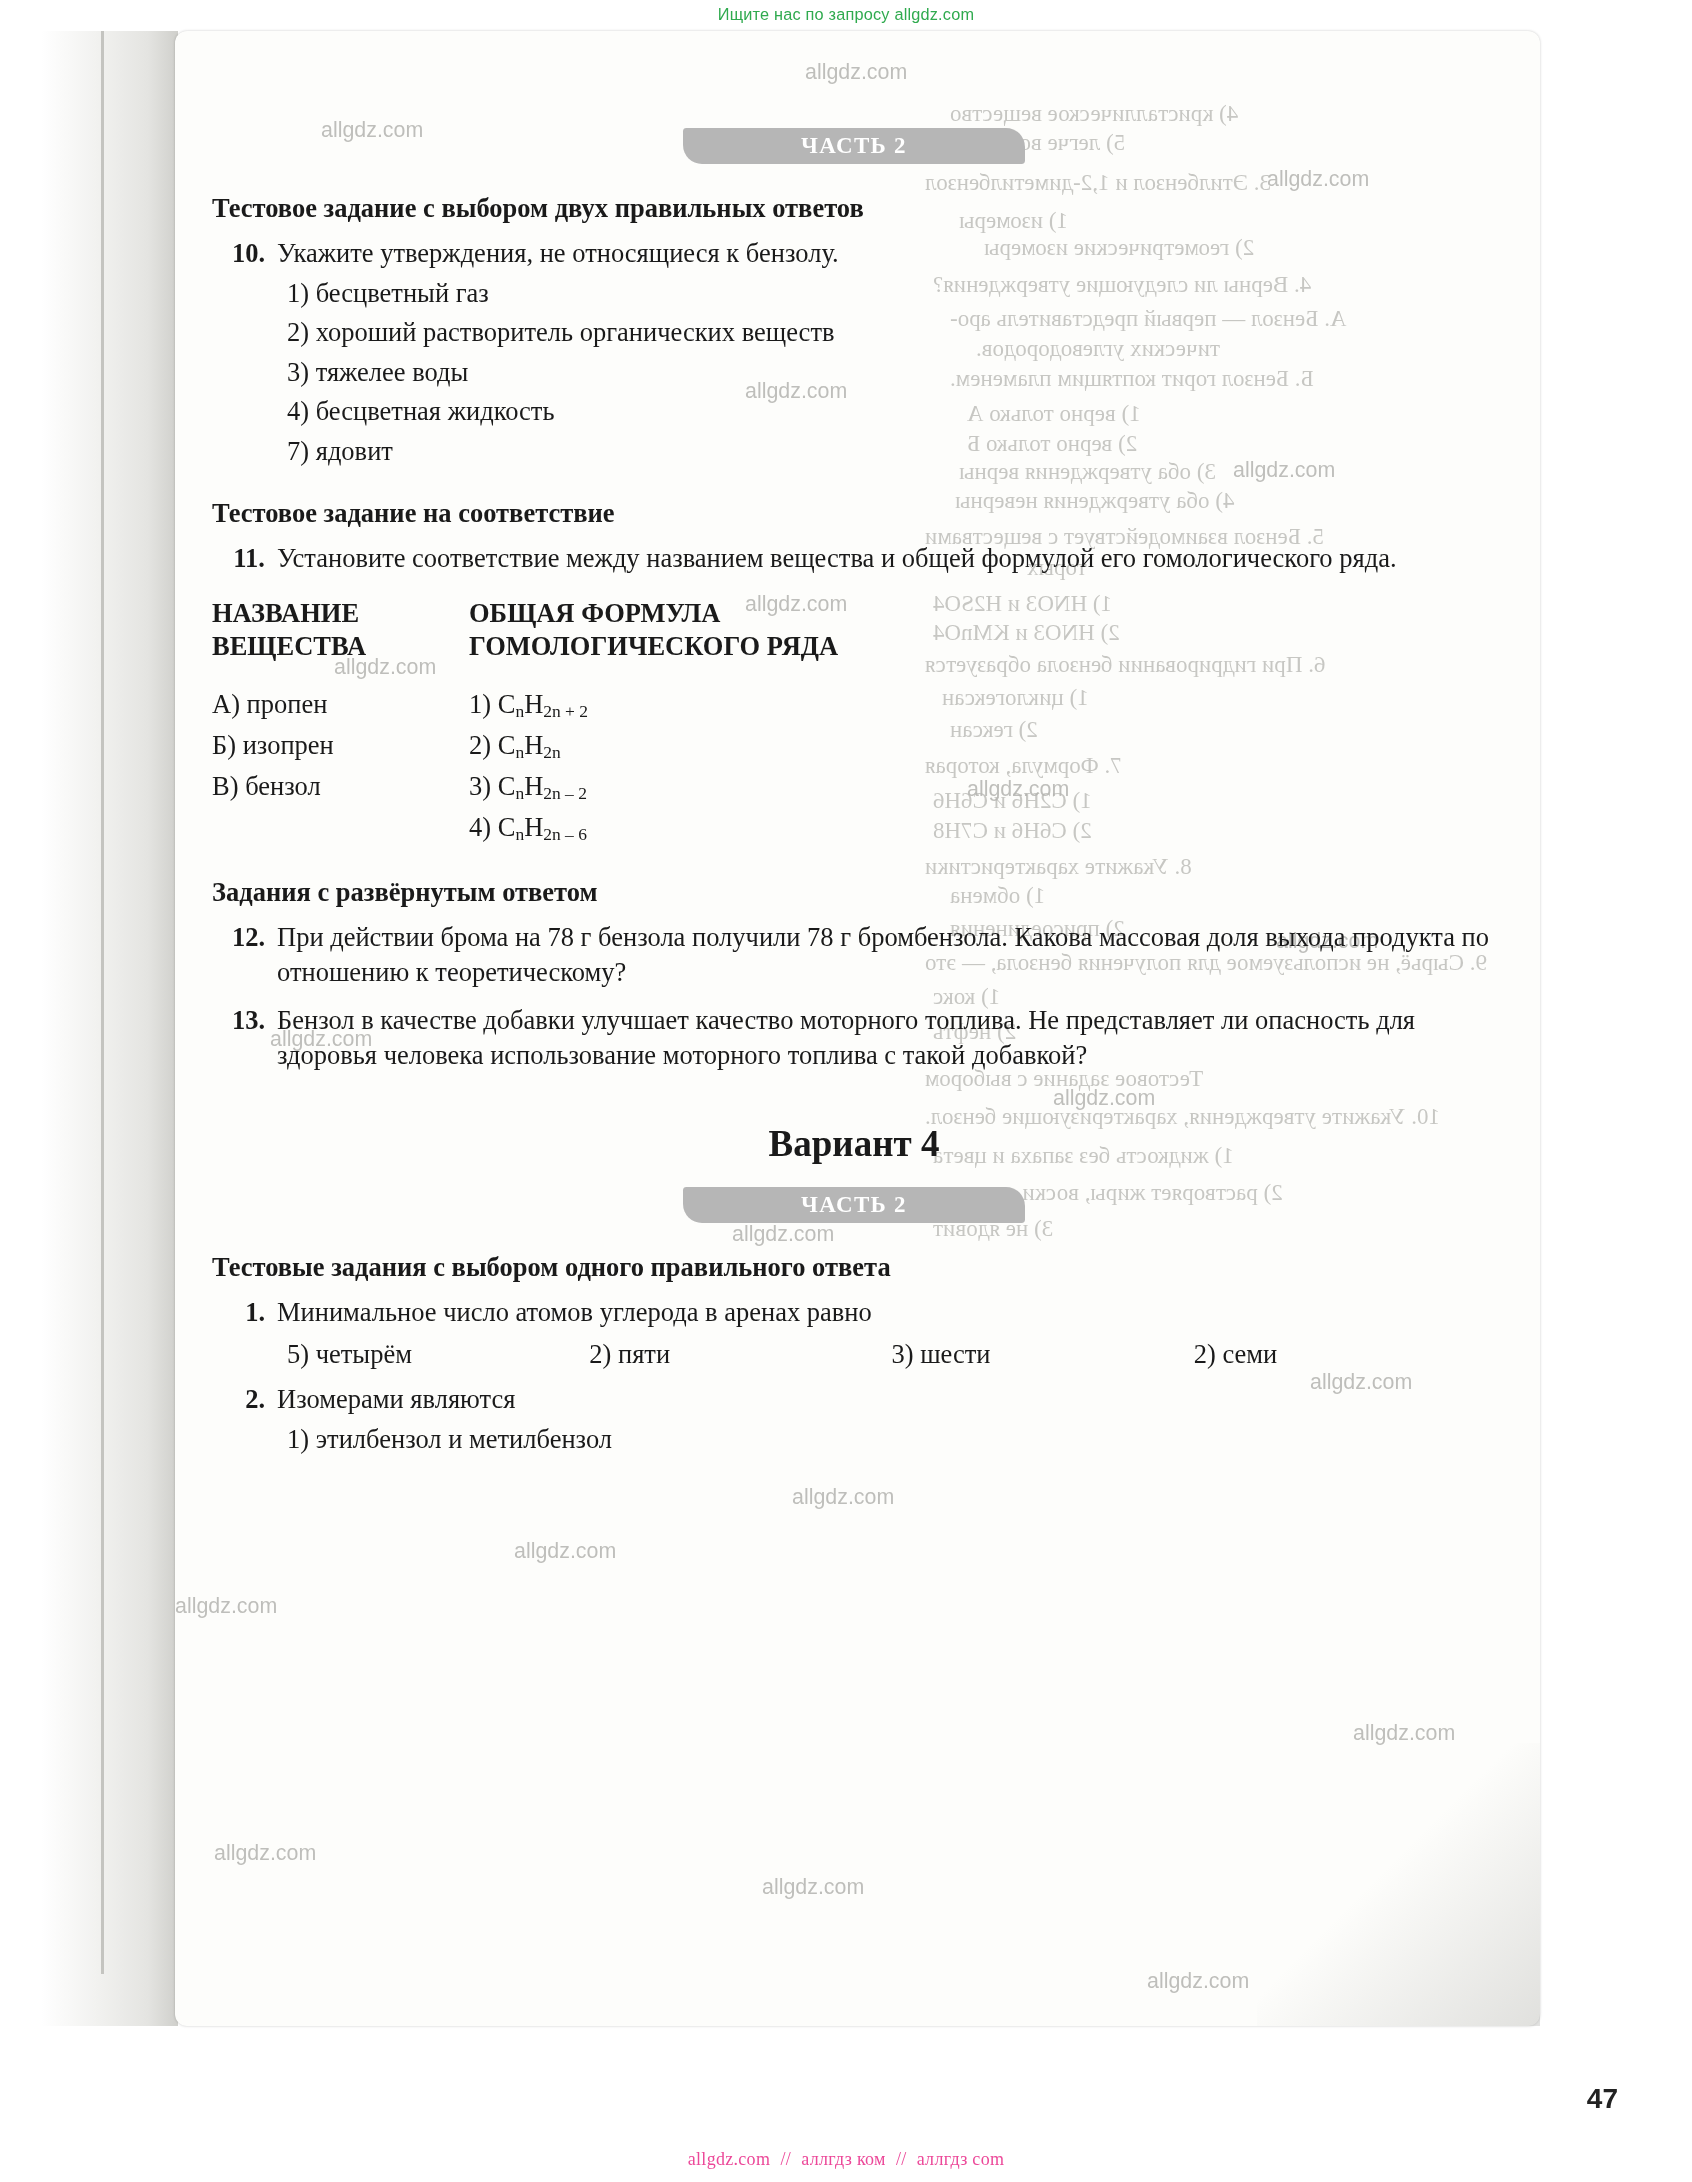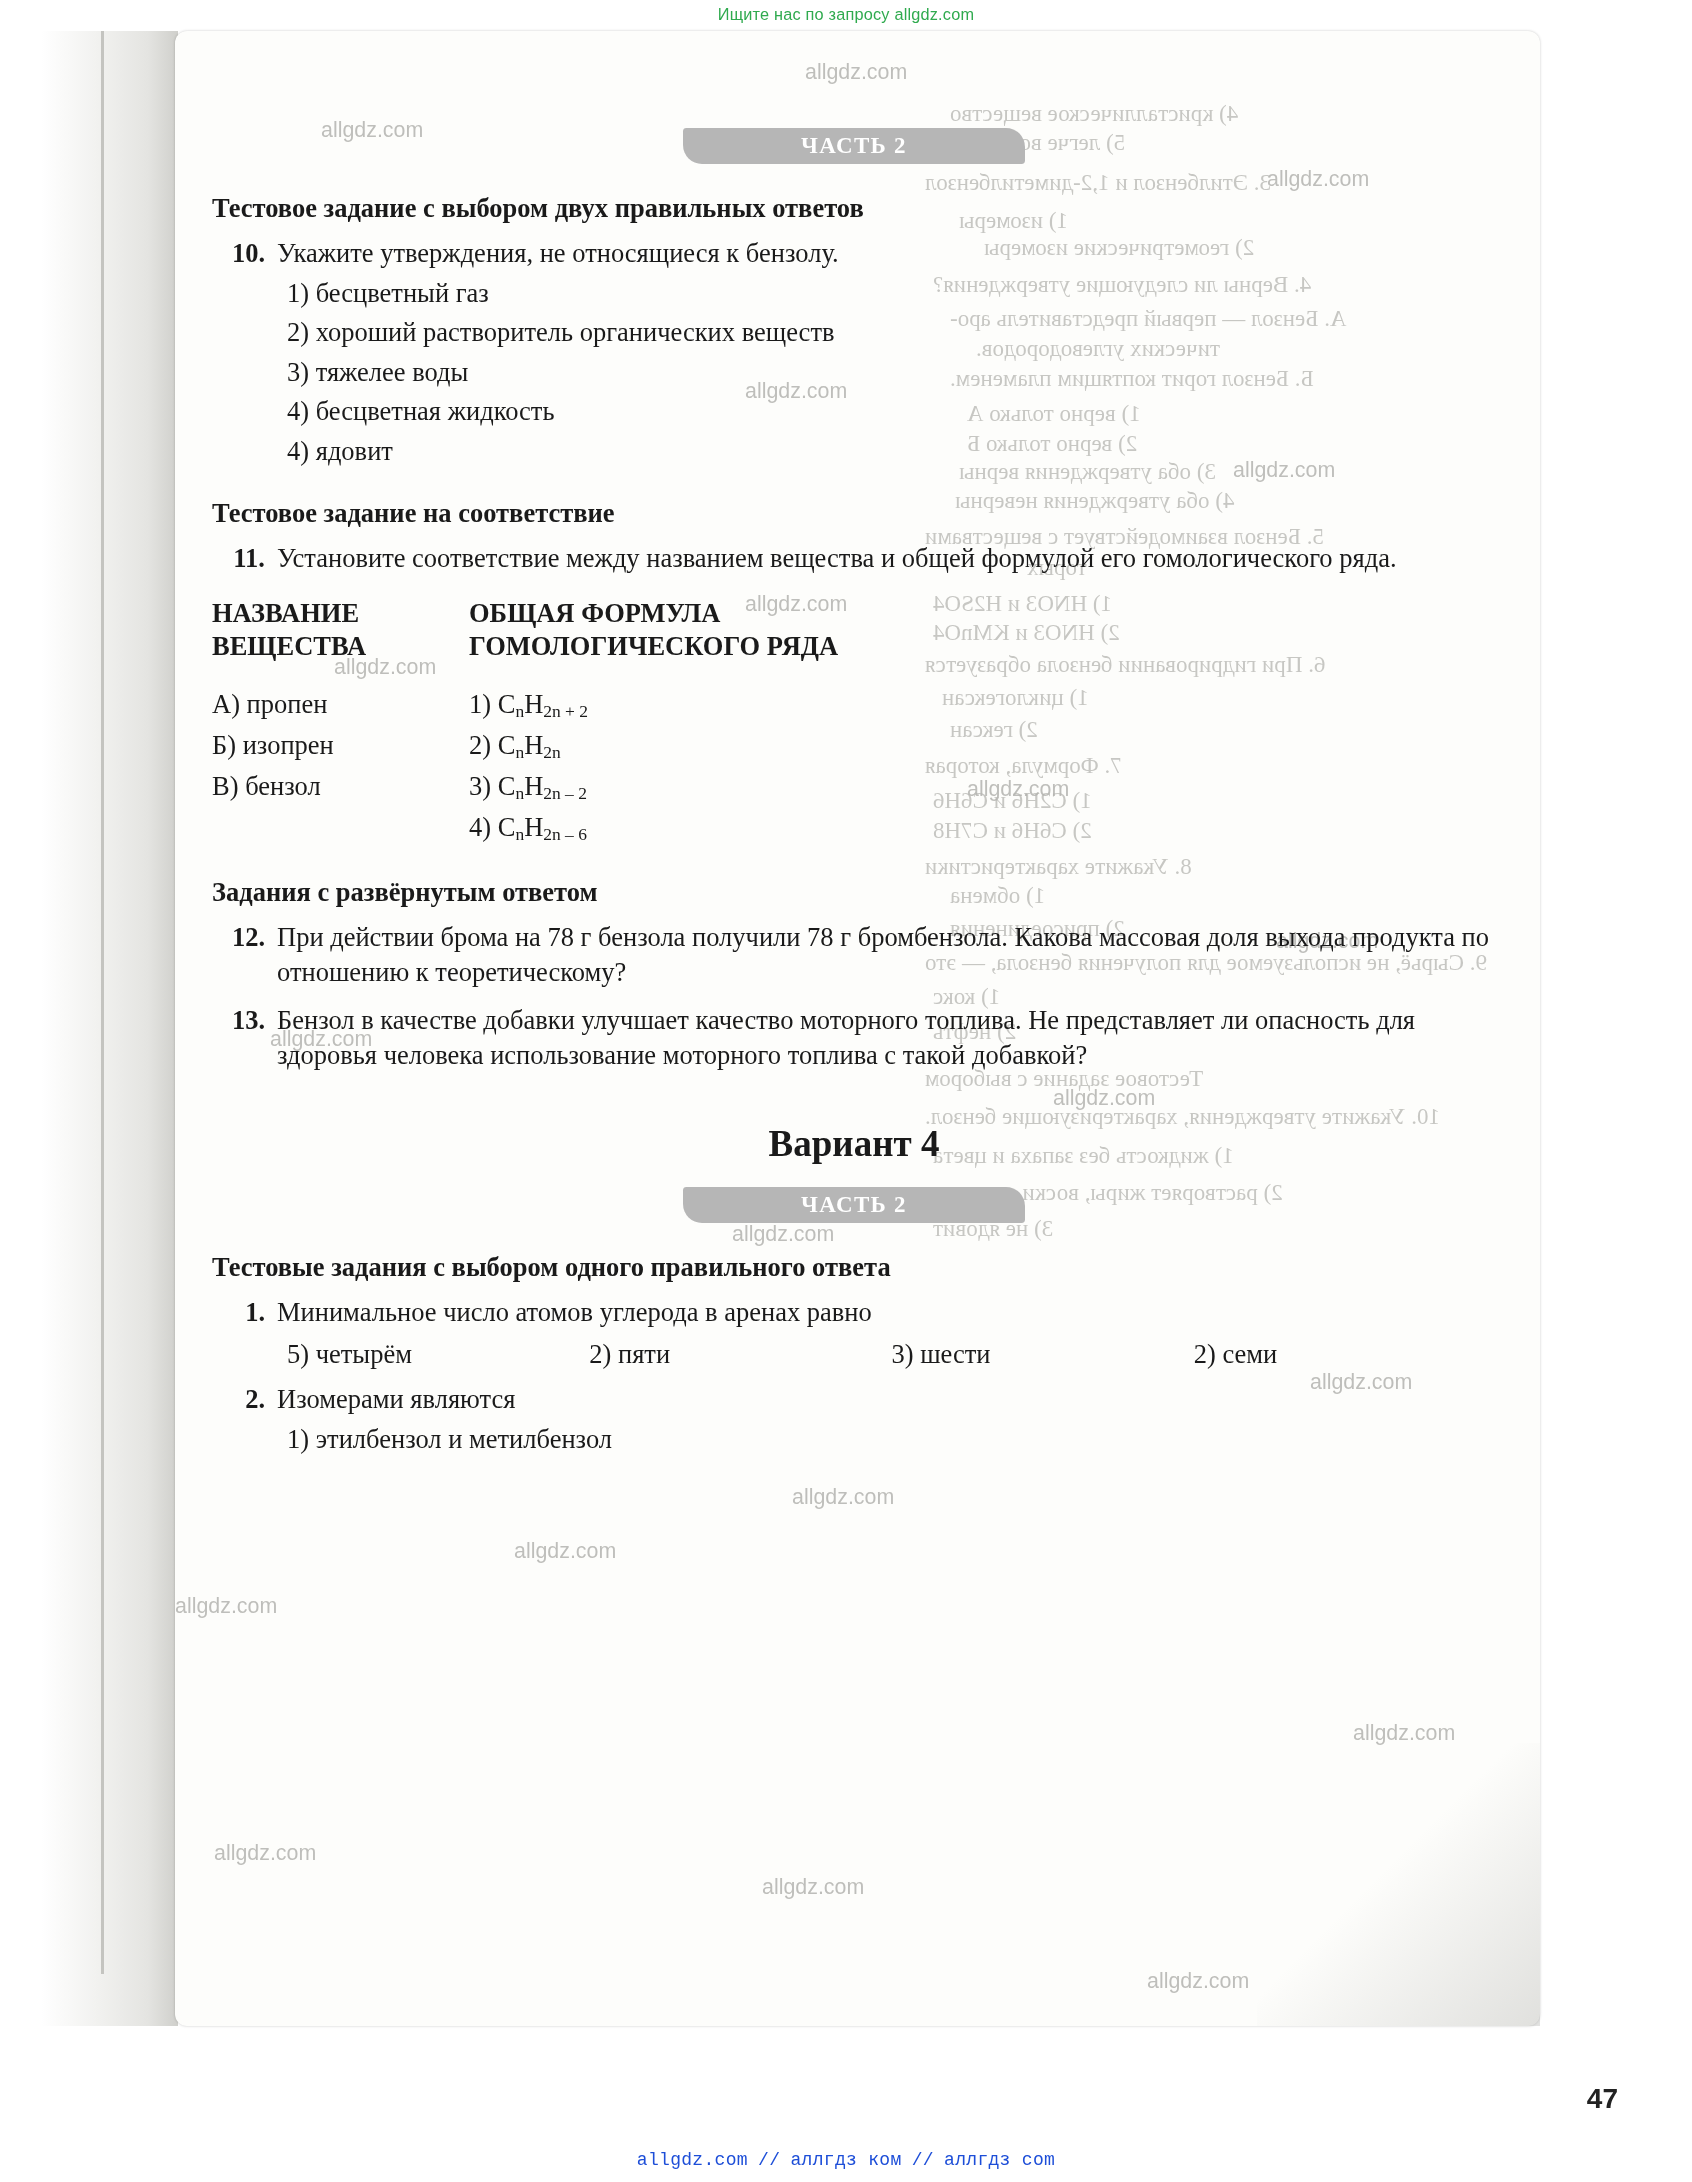--- a/index.html
+++ b/index.html
@@ -27,23 +27,23 @@
     font-size: 16.3px;
     color: #2faa4e;
     letter-spacing: 0.2px;
   }
   .bottom-banner {
     position: absolute;
     bottom: 12px;
     left: 0;
     width: 100%;
     text-align: center;
-    font-family: Liberation Mono, monospace;
+    font-family: Liberation Serif, serif;
     font-size: 18px;
-    color: #1d4ed8;
+    color: #ec4899;
     letter-spacing: 0.3px;
   }
   .bottom-banner span { margin: 0 5.1px; }
 
   
   .page-sheet {
     position: absolute;
     left: 175px;
     top: 31px;
     width: 1365px;
@@ -272,21 +272,21 @@
   <div class="sec-head">Тестовое задание с выбором двух правильных ответов</div>
 
   <div class="task">
     <div class="num">10.</div>
     <div class="body">Укажите утверждения, не относящиеся к бензолу.</div>
   </div>
   <div class="opt">1) бесцветный газ</div>
   <div class="opt">2) хороший растворитель органических веществ</div>
   <div class="opt">3) тяжелее воды</div>
   <div class="opt">4) бесцветная жидкость</div>
-  <div class="opt">4) ядовит</div>
+  <div class="opt">7) ядовит</div>
 
   <div class="sec-head">Тестовое задание на соответствие</div>
 
   <div class="task">
     <div class="num">11.</div>
     <div class="body">Установите соответствие между названием вещества и общей формулой его гомологического ряда.</div>
   </div>
 
   <div class="match-head">
     <div class="c1">

